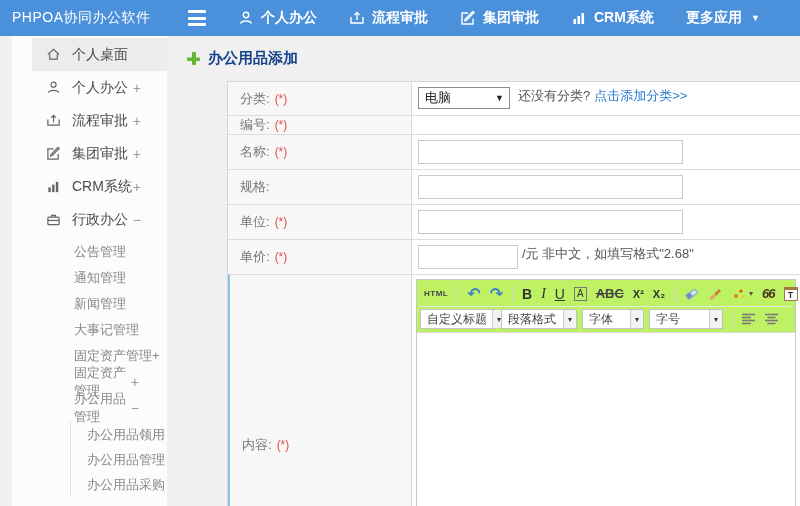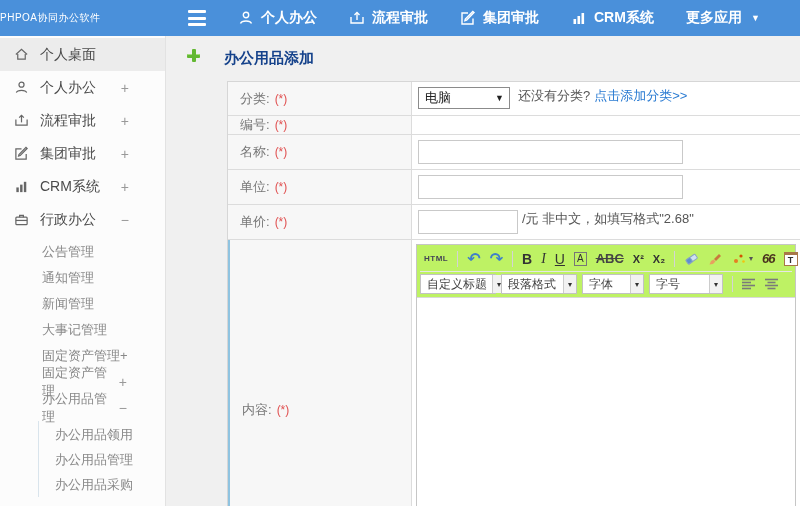--- a/index.html
+++ b/index.html
@@ -2,44 +2,44 @@
 <html><head>
 <meta charset="utf-8">
 <style>
   * { margin:0; padding:0; box-sizing:border-box; }
   html,body { width:800px; height:506px; overflow:hidden; }
   body { font-family:"Liberation Sans","DejaVu Sans",sans-serif; background:#f0f0f0; position:relative; }
 
   
   .topbar { position:absolute; top:0; left:0; right:0; height:36px; background:#4a90da;
             display:flex; align-items:center; color:#fff; z-index:5; }
-  .brand { width:188px; font-size:10px; letter-spacing:.5px; cursor:pointer; }
+  .brand { width:188px; padding-left:12px; font-size:14px; letter-spacing:.5px; cursor:pointer; }
   .menu-toggle { width:22px; height:16px; display:flex; flex-direction:column; justify-content:space-between; cursor:pointer; margin-right:28px; }
   .menu-toggle .bar { height:3px; background:#fff; border-radius:1px; width:18px; }
   .topnav { display:flex; align-items:center; gap:32px; }
   .nav-item { display:flex; align-items:center; gap:7px; font-size:14px; font-weight:bold; color:#fff; cursor:pointer; text-decoration:none; }
   .nav-icon { display:flex; align-items:center; }
   .nav-caret { font-size:9px; margin-left:2px; }
 
   
-  .sidebar { position:absolute; top:36px; left:0; bottom:0; width:166px; background:#fcfcfc;
-             border-right:1px solid #e2e2e2; padding-top:2px; }
+  .sidebar { position:absolute; top:36px; left:12px; bottom:0; width:166px; background:#fcfcfc;
+             border-right:1px solid #e2e2e2; padding-top:2px;padding-left:20px; }
   .side-item { height:33px; display:flex; align-items:center; padding-left:14px; font-size:14px; color:#4a4a4a; cursor:pointer; }
   .side-item.selected { background:#ececec; }
   .side-icon { width:17px; display:flex; align-items:center; margin-right:9px; color:#666; }
   .side-expand { margin-left:auto; margin-right:36px; color:#999; font-size:14px; }
   .side-sub { padding-top:3px; }
   .sub-item { height:26px; display:flex; align-items:center; padding-left:42px; font-size:13px; color:#888; cursor:pointer; }
   .sub-item .side-expand { margin-right:38px; }
   .side-subsub { margin-left:38px; border-left:1px solid #d9e4ec; padding-top:1px; }
   .subsub-item { height:25px; display:flex; align-items:center; padding-left:16px; font-size:13px; color:#888; cursor:pointer; }
 
   
   .content { position:absolute; top:36px; left:167px; right:0; bottom:0; background:#f0f0f0; overflow:hidden; }
-  .page-title { display:flex; gap:24px; margin:13px 0 0 20px; }
+  .page-title { display:flex; align-items:center; gap:8px; margin:13px 0 0 20px; }
   .plus-icon { position:relative; width:13px; height:13px; display:inline-block; }
   .plus-icon::before { content:""; position:absolute; left:0; top:5px; width:13px; height:4px; background:#63b832; border-radius:1px; box-shadow:inset 0 1px 0 #a4dd7e; }
   .plus-icon::after  { content:""; position:absolute; left:5px; top:0; width:4px; height:13px; background:#63b832; border-radius:1px; }
   .page-title h1 { font-size:15px; color:#15428b; font-weight:bold; }
 
   .form { margin:13px 0 0 60px; width:calc(100% - 60px); border:1px solid #d6d6d6; border-right:none; background:#fff; }
   .row { display:flex; border-bottom:1px solid #dcdcdc; }
   .row:last-child { border-bottom:none; }
   .lbl { width:184px; min-width:184px; background:#f7f7f7; border-right:1px solid #dcdcdc;
          display:flex; align-items:center; gap:5px; padding-left:12px; font-size:13px; color:#777; }
@@ -282,20 +282,28 @@
     <div class="row">
       <div class="lbl">
         <span>名称:</span>
         <em class="req">(*)</em>
       </div>
       <div class="val">
         <input class="txt w-std" type="text" style="">
       </div>
     </div>
 
+    <div class="row">
+      <div class="lbl">
+        <span>规格:</span>
+      </div>
+      <div class="val">
+        <input class="txt w-std" type="text" style="">
+      </div>
+    </div>
 
     <div class="row">
       <div class="lbl">
         <span>单位:</span>
         <em class="req">(*)</em>
       </div>
       <div class="val">
         <input class="txt w-std" type="text" style="">
       </div>
     </div>

